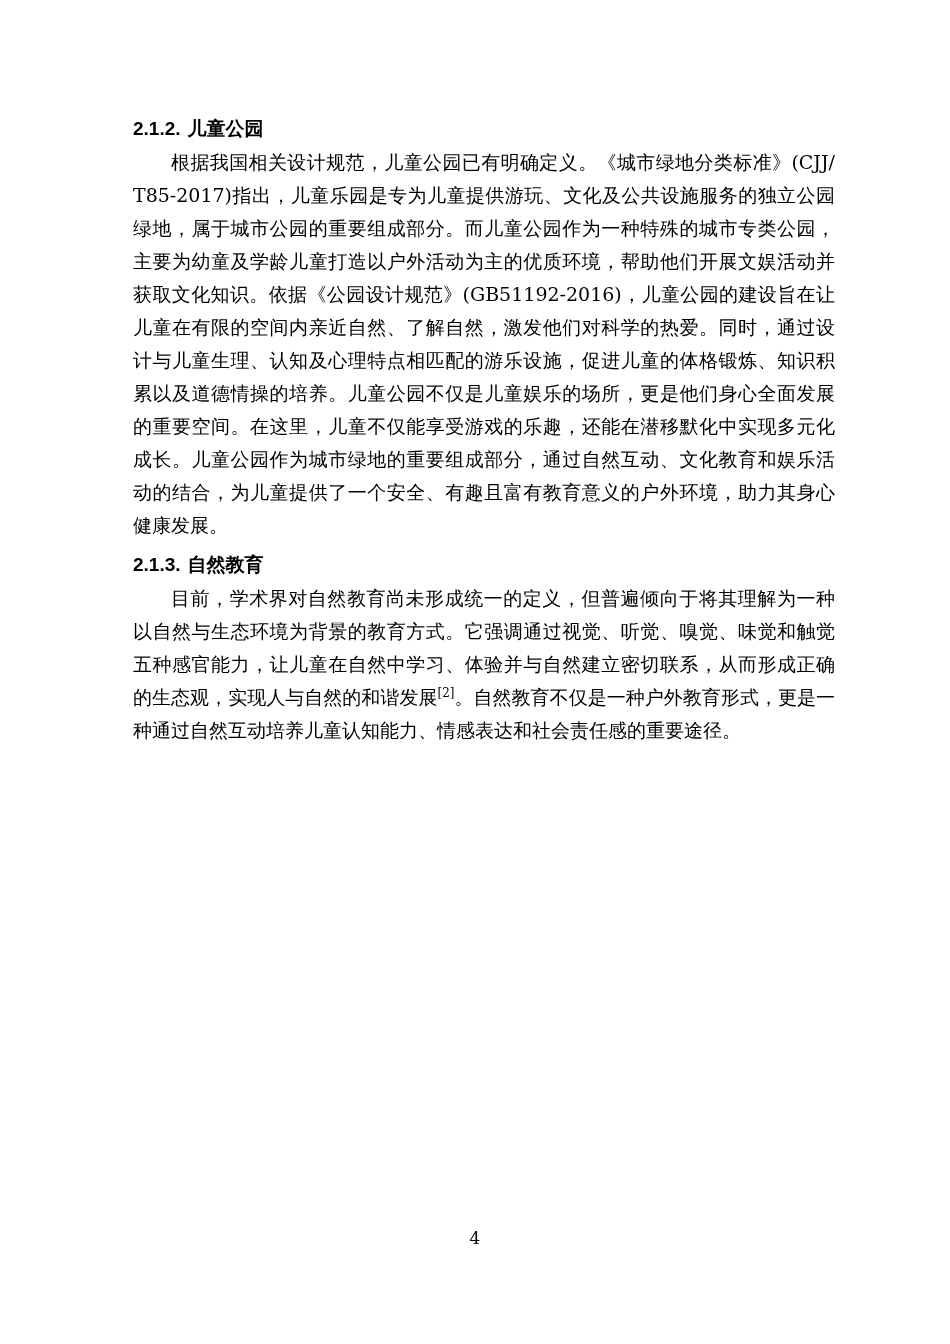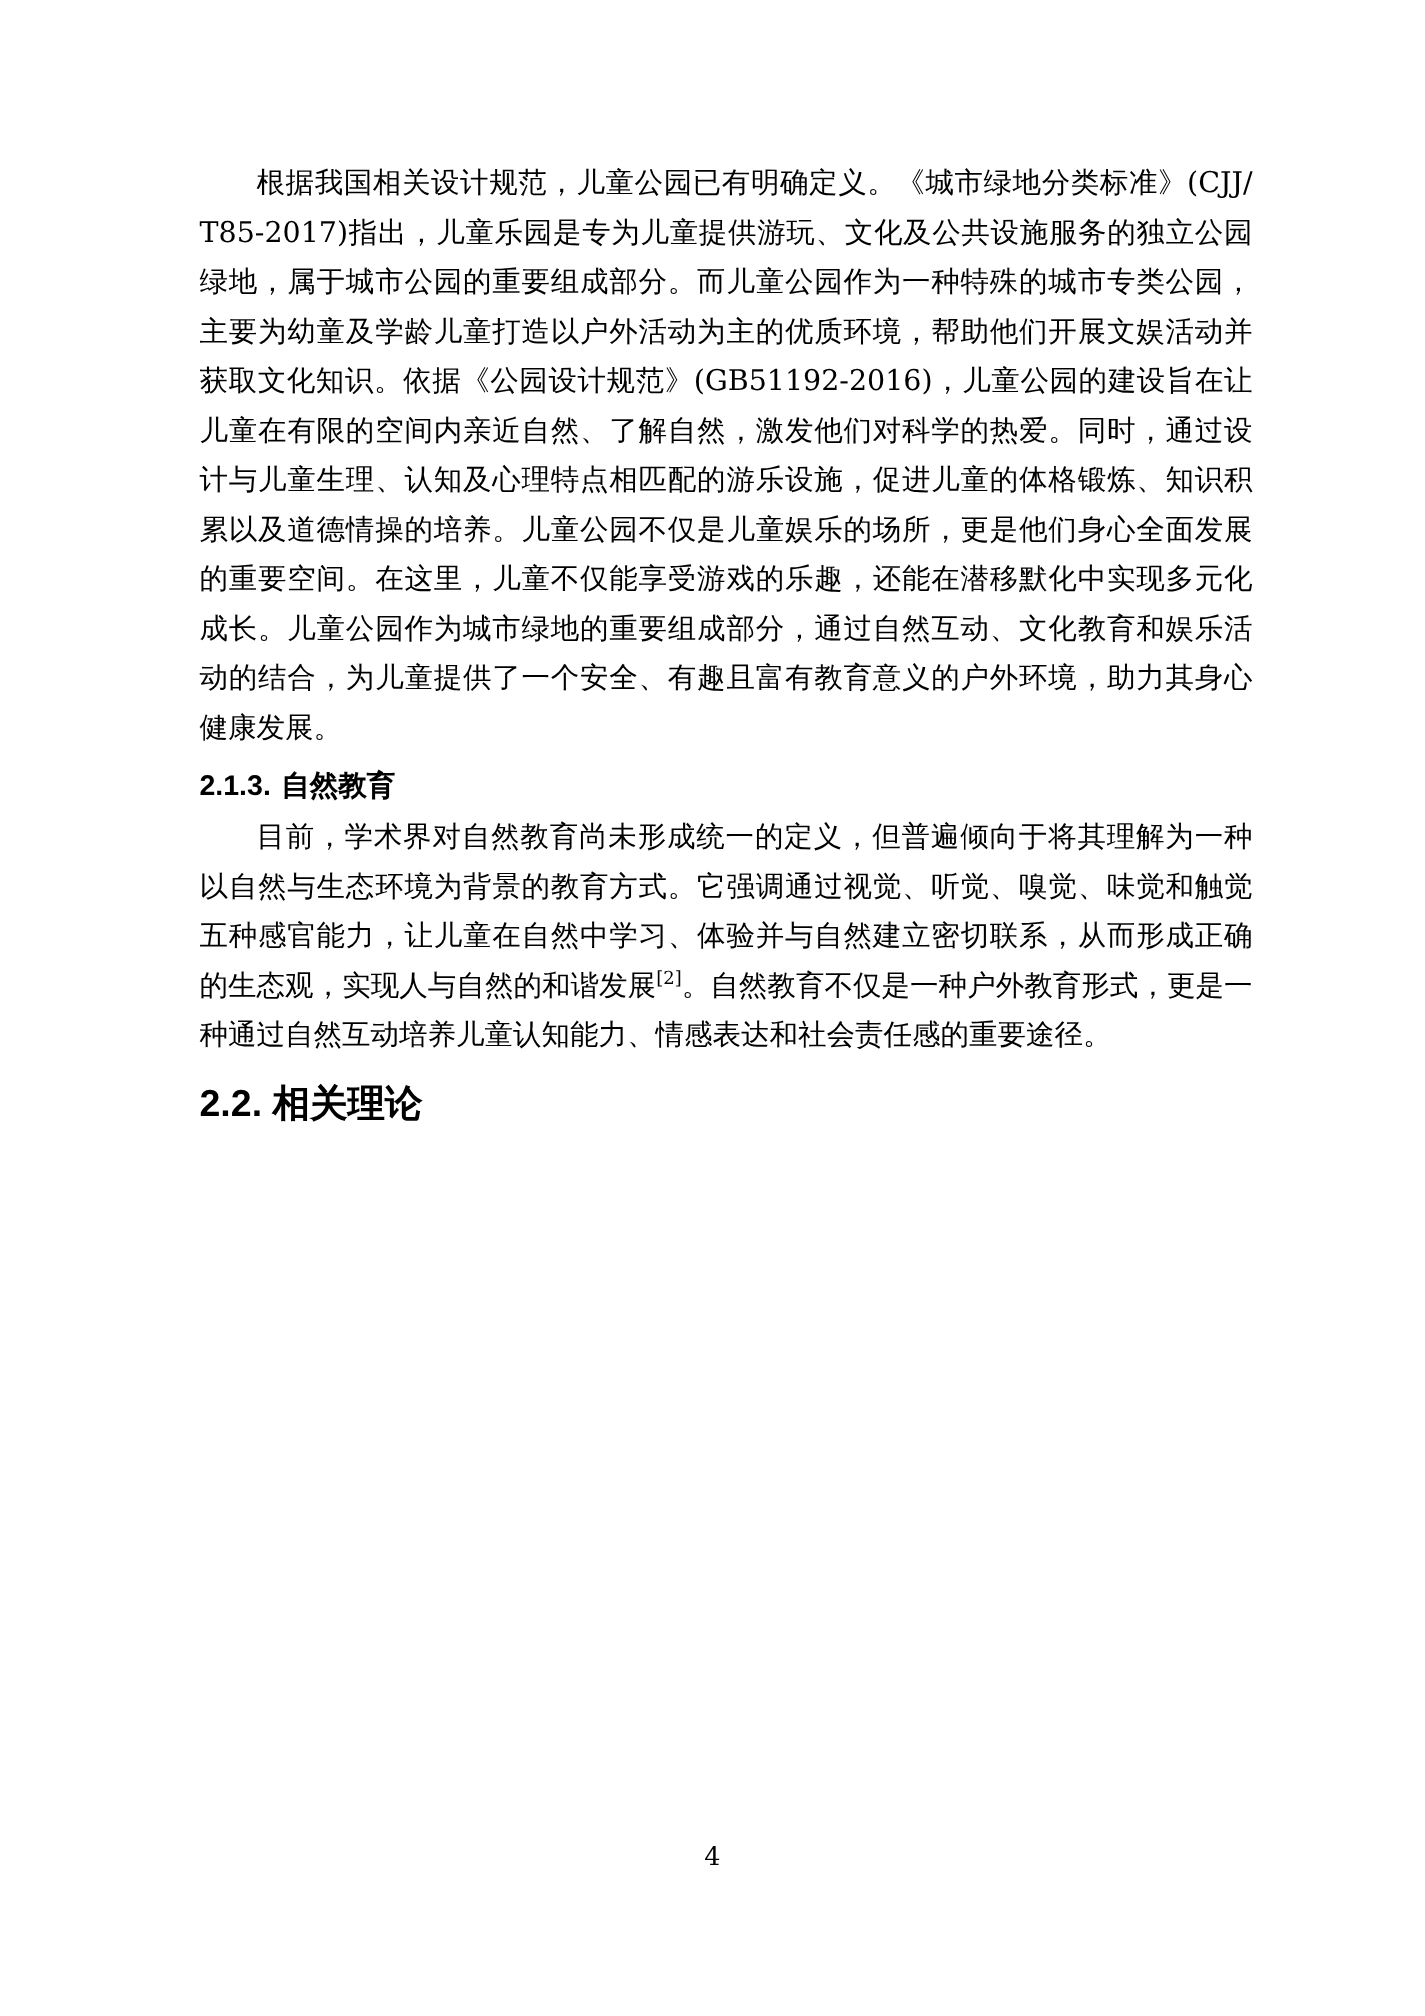--- a/index.html
+++ b/index.html
@@ -65,32 +65,32 @@
     font-family: "DejaVu Serif", "Liberation Serif", serif;
   }
 </style>
 </head>
 <body>
 
 <div class="page">
   <div class="content">
 
 
+    <h3 class="h3">
+      <span class="hnum">2.1.2.</span><span>儿童公园</span>
+    </h3>
 
     <p class="para"><span>根据我国相关设计规范，儿童公园已有明确定义。《城市绿地分类标准》(CJJ/T85-2017)指出，儿童乐园是专为儿童提供游玩、文化及公共设施服务的独立公园绿地，属于城市公园的重要组成部分。而儿童公园作为一种特殊的城市专类公园，主要为幼童及学龄儿童打造以户外活动为主的优质环境，帮助他们开展文娱活动并获取文化知识。依据《公园设计规范》(GB51192-2016)，儿童公园的建设旨在让儿童在有限的空间内亲近自然、了解自然，激发他们对科学的热爱。同时，通过设计与儿童生理、认知及心理特点相匹配的游乐设施，促进儿童的体格锻炼、知识积累以及道德情操的培养。儿童公园不仅是儿童娱乐的场所，更是他们身心全面发展的重要空间。在这里，儿童不仅能享受游戏的乐趣，还能在潜移默化中实现多元化成长。儿童公园作为城市绿地的重要组成部分，通过自然互动、文化教育和娱乐活动的结合，为儿童提供了一个安全、有趣且富有教育意义的户外环境，助力其身心健康发展。</span></p>
 
     <h3 class="h3">
       <span class="hnum">2.1.3.</span><span>自然教育</span>
     </h3>
 
 
     <p class="para"><span>目前，学术界对自然教育尚未形成统一的定义，但普遍倾向于将其理解为一种以自然与生态环境为背景的教育方式。它强调通过视觉、听觉、嗅觉、味觉和触觉五种感官能力，让儿童在自然中学习、体验并与自然建立密切联系，从而形成正确的生态观，实现人与自然的和谐发展</span><sup>[2]</sup><span>。自然教育不仅是一种户外教育形式，更是一种通过自然互动培养儿童认知能力、情感表达和社会责任感的重要途径。</span></p>
 
-    <h2 class="h2">
-      <span class="hnum">2.2.</span><span>相关理论</span>
-    </h2>
 
 
 
   </div>
 
   <div class="footer">4</div>
 </div>
 
 </body></html>

